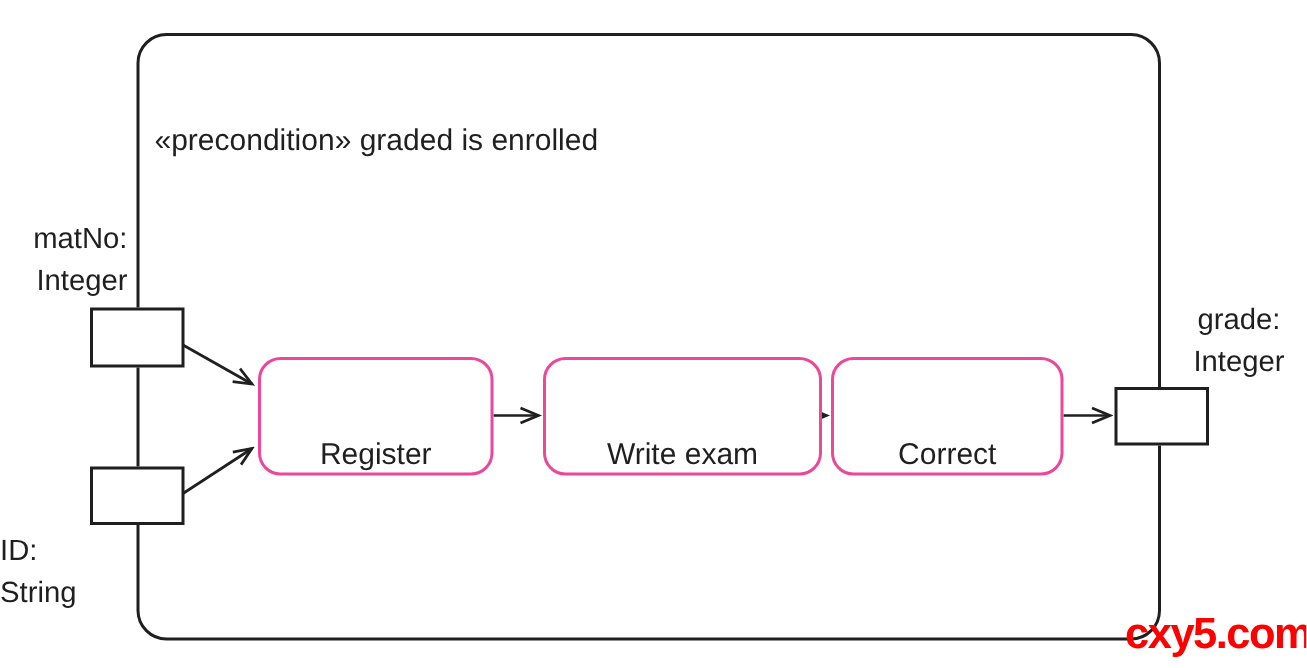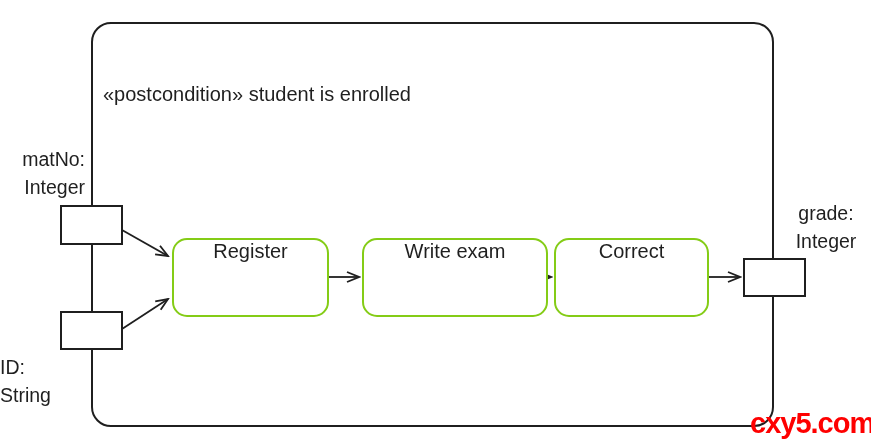--- a/index.html
+++ b/index.html
@@ -50,26 +50,26 @@
     box-sizing: border-box;
     z-index: 2;
   }
   .pin-matno { left: 60px; top: 205px; width: 63px; height: 40px; }
   .pin-id    { left: 60px; top: 311px; width: 63px; height: 39px; }
   .pin-grade { left: 743px; top: 258px; width: 63px; height: 39px; }
 
   
   .action {
     top: 238px; height: 79px;
-    border: 2px solid #84cc16;
+    border: 2px solid #ec4899;
     border-radius: 15px;
     background: #ffffff;
     box-sizing: border-box;
     display: flex;
-    align-items: flex-start;
+    align-items: flex-end;
     justify-content: center;
     font-size: 20px;
     z-index: 4;
   }
   .action-register { left: 172px; width: 157px; }
   .action-write    { left: 362px; width: 186px; }
   .action-correct  { left: 554px; width: 155px; }
 
   
   .side-label {
@@ -100,21 +100,21 @@
   }
 </style>
 </head>
 <body>
 
 <div class="canvas">
 
   <div class="abs frame"></div>
 
   <div class="abs conditions">
-    <div>«postcondition» student is enrolled</div>
+    <div>«precondition» graded is enrolled</div>
   </div>
 
   <div class="abs pin pin-matno"></div>
   <div class="abs pin pin-id"></div>
   <div class="abs pin pin-grade"></div>
 
   <svg class="abs arrows" viewBox="0 0 871 445" xmlns="http://www.w3.org/2000/svg">
     <defs>
       <marker id="openArrow" markerUnits="userSpaceOnUse" markerWidth="16" markerHeight="14" viewBox="0 0 16 14" refX="14" refY="7" orient="auto">
         <path d="M2,2 L14,7 L2,12" fill="none" stroke="#1f1f1f" stroke-width="1.8"></path>

